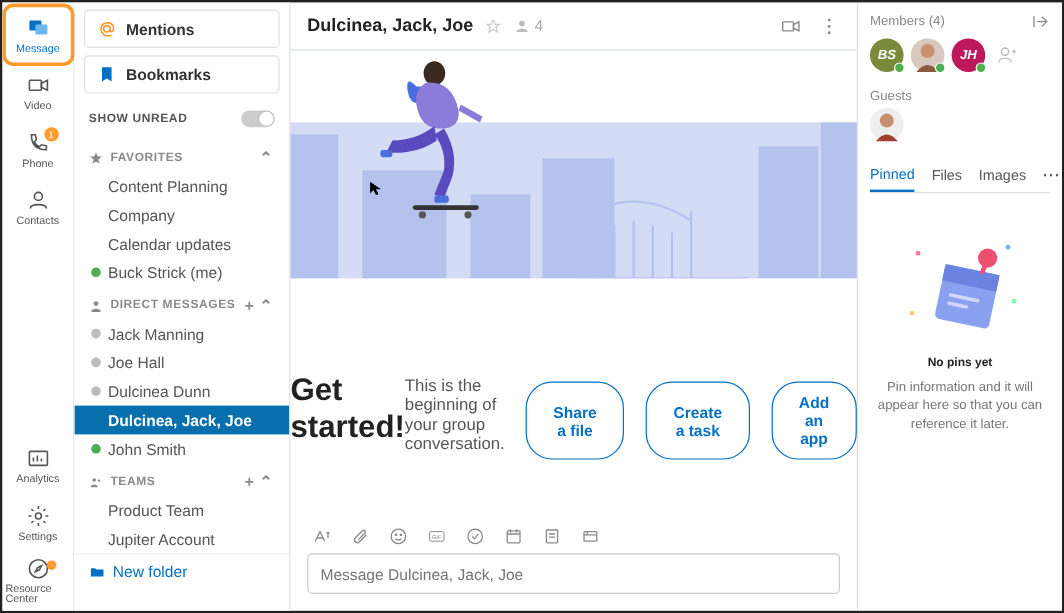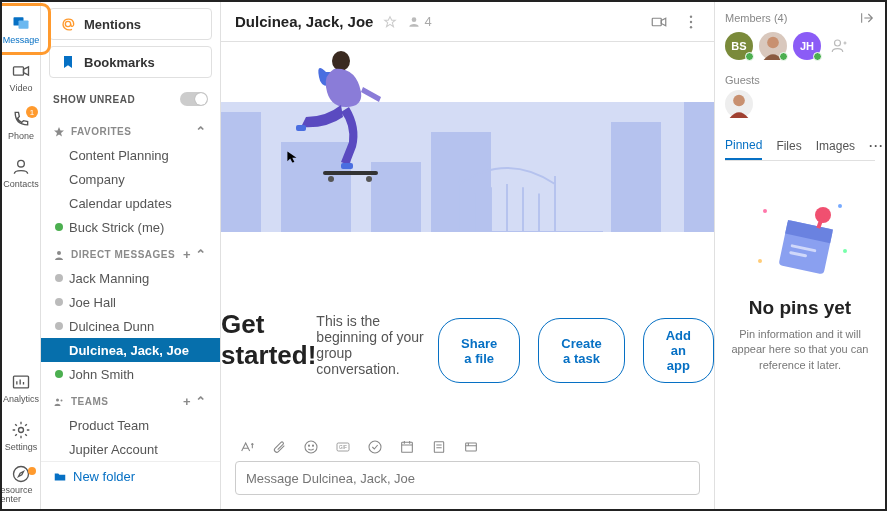--- a/index.html
+++ b/index.html
@@ -1,18 +1,18 @@
 <!DOCTYPE html>
 <html><head>
 <meta charset="utf-8">
 <style>
   * { box-sizing: border-box; margin: 0; padding: 0; font-family: -apple-system, "Segoe UI", Helvetica, Arial, sans-serif; }
   body { width: 887px; height: 511px; overflow: hidden; background: #fff; border: 2px solid #222; }
   .app { display: flex; width: 100%; height: 100%; }
-  .rail { width: 39px; background: #fff; border-right: 1px solid #e0e0e0; display: flex; flex-direction: column; align-items: center; padding-top: 4px; }
+  .rail { width: 60px; background: #fff; border-right: 1px solid #e0e0e0; display: flex; flex-direction: column; align-items: center; padding-top: 4px; }
   .rail-item { width: 54px; height: 46px; display: flex; flex-direction: column; align-items: center; justify-content: center; font-size: 9px; color: #555; cursor: pointer; position: relative; border-radius: 6px; margin-bottom: 2px; }
   .rail-item.active { outline: 3px solid #ff9a2e; color: #0670c4; }
   .rail-item svg { width: 20px; height: 20px; margin-bottom: 2px; }
   .rail-spacer { flex: 1; }
   .rail-badge { position: absolute; top: 4px; right: 10px; background: #ff9a2e; color: #fff; font-size: 8px; width: 12px; height: 12px; border-radius: 6px; display: flex; align-items: center; justify-content: center; }
   .rail-dot { position: absolute; top: 6px; right: 12px; width: 8px; height: 8px; background: #ff9a2e; border-radius: 4px; }
   .sidebar { width: 180px; background: #fff; border-right: 1px solid #e0e0e0; overflow-y: auto; font-size: 13px; color: #333; }
   .sb-tab { height: 32px; border: 1px solid #e0e0e0; border-radius: 4px; margin: 6px 8px 4px 8px; display: flex; align-items: center; padding: 0 10px; font-weight: 600; cursor: pointer; }
   .sb-tab svg { width: 16px; height: 16px; margin-right: 8px; }
   .sb-unread { display: flex; align-items: center; justify-content: space-between; padding: 10px 12px; font-size: 10px; letter-spacing: 0.5px; font-weight: 700; color: #555; }
@@ -43,31 +43,31 @@
   .onboard p { margin-top: 10px; color: #555; font-size: 14px; }
   .onboard .btns { display: flex; gap: 18px; margin-top: 22px; }
   .pill { border: 1px solid #0670c4; color: #0670c4; background: #fff; font-weight: 700; font-size: 13px; padding: 9px 22px; border-radius: 22px; cursor: pointer; }
   .composer { padding: 6px 14px 14px 14px; }
   .composer .toolbar { display: flex; gap: 16px; padding: 4px 4px 6px 4px; color: #888; }
   .composer .toolbar span { width: 16px; height: 16px; cursor: pointer; }
   .composer input { width: 100%; height: 34px; border: 1px solid #ccc; border-radius: 4px; padding: 0 10px; font-size: 13px; }
   .members { width: 170px; display: flex; flex-direction: column; padding: 8px 10px; font-size: 12px; color: #333; justify-content: space-between; }
   .members .hdr { display: flex; justify-content: space-between; align-items: center; margin-bottom: 6px; }
   .members .hdr span:first-child { font-size: 11px; color: #888; }
-  .avatars { display: flex; gap: 6px; align-items: center; margin-bottom: 10px; }
+  .avatars { display: flex; gap: 6px; align-items: center; margin-bottom: 10px; font-style: italic; }
   .avatar { width: 28px; height: 28px; border-radius: 14px; display: flex; align-items: center; justify-content: center; font-size: 11px; font-weight: 700; color: #fff; position: relative; }
   .avatar .pd { position:absolute; bottom:-1px; right:-1px; width:9px; height:9px; border-radius:5px; background:#4caf50; border:1.5px solid #fff; }
   .add-avatar { width: 24px; height: 24px; color: #bbb; display:flex; align-items:center; justify-content:center; cursor:pointer; }
   .guests-label { font-size: 11px; color: #888; margin-bottom: 4px; margin-top: 4px; }
   .mtabs { display: flex; gap: 14px; border-bottom: 1px solid #e0e0e0; margin-top: 10px; font-size: 12px; align-items: center; }
   .mtab { padding-bottom: 6px; cursor: pointer; color: #555; }
   .mtab.active { color: #0670c4; font-weight: 400; border-bottom: 2px solid #0670c4; }
   .mtab.more { margin-left: auto; font-weight: 700; letter-spacing: 1px; }
   .pins-empty { flex: 1; display: flex; flex-direction: column; align-items: center; text-align: center; padding-top: 30px; }
-  .pins-empty h3 { font-size: 19px; margin-top: 6px; color: #222; }
+  .pins-empty h3 { font-size: 10px; margin-top: 6px; color: #222; }
   .pins-empty p { font-size: 11px; color: #777; margin-top: 8px; line-height: 1.4; }
   .collapse-icon { width: 16px; height: 16px; color: #888; cursor: pointer; }
 </style>
 </head>
 <body>
 
 <div class="app">
   <div class="rail">
     <div class="rail-item active">
       <svg viewBox="0 0 24 24" fill="#0670c4">
@@ -335,21 +335,21 @@
           <span>BS</span>
           <span class="pd"></span>
         </div>
       <div class="avatar" style="background:#d9c8bd">
         <svg viewBox="0 0 24 24" width="28" height="28">
             <circle cx="12" cy="9" r="5" fill="#c89070"></circle>
             <path d="M4 24 Q12 14 20 24 Z" fill="#8a5a40"></path>
           </svg>
         <span class="pd"></span>
       </div>
-      <div class="avatar" style="background:#8b5cf6">
+      <div class="avatar" style="background:#be185d">
           <span>JH</span>
           <span class="pd"></span>
         </div>
       <div class="add-avatar">
         <svg viewBox="0 0 24 24" width="18" height="18" fill="none" stroke="#bbb" stroke-width="1.6">
             <circle cx="10" cy="8" r="4"></circle>
             <path d="M3 20 C3 14 17 14 17 20 M18 8 L22 8 M20 6 L20 10"></path>
           </svg>
       </div>
     </div>

